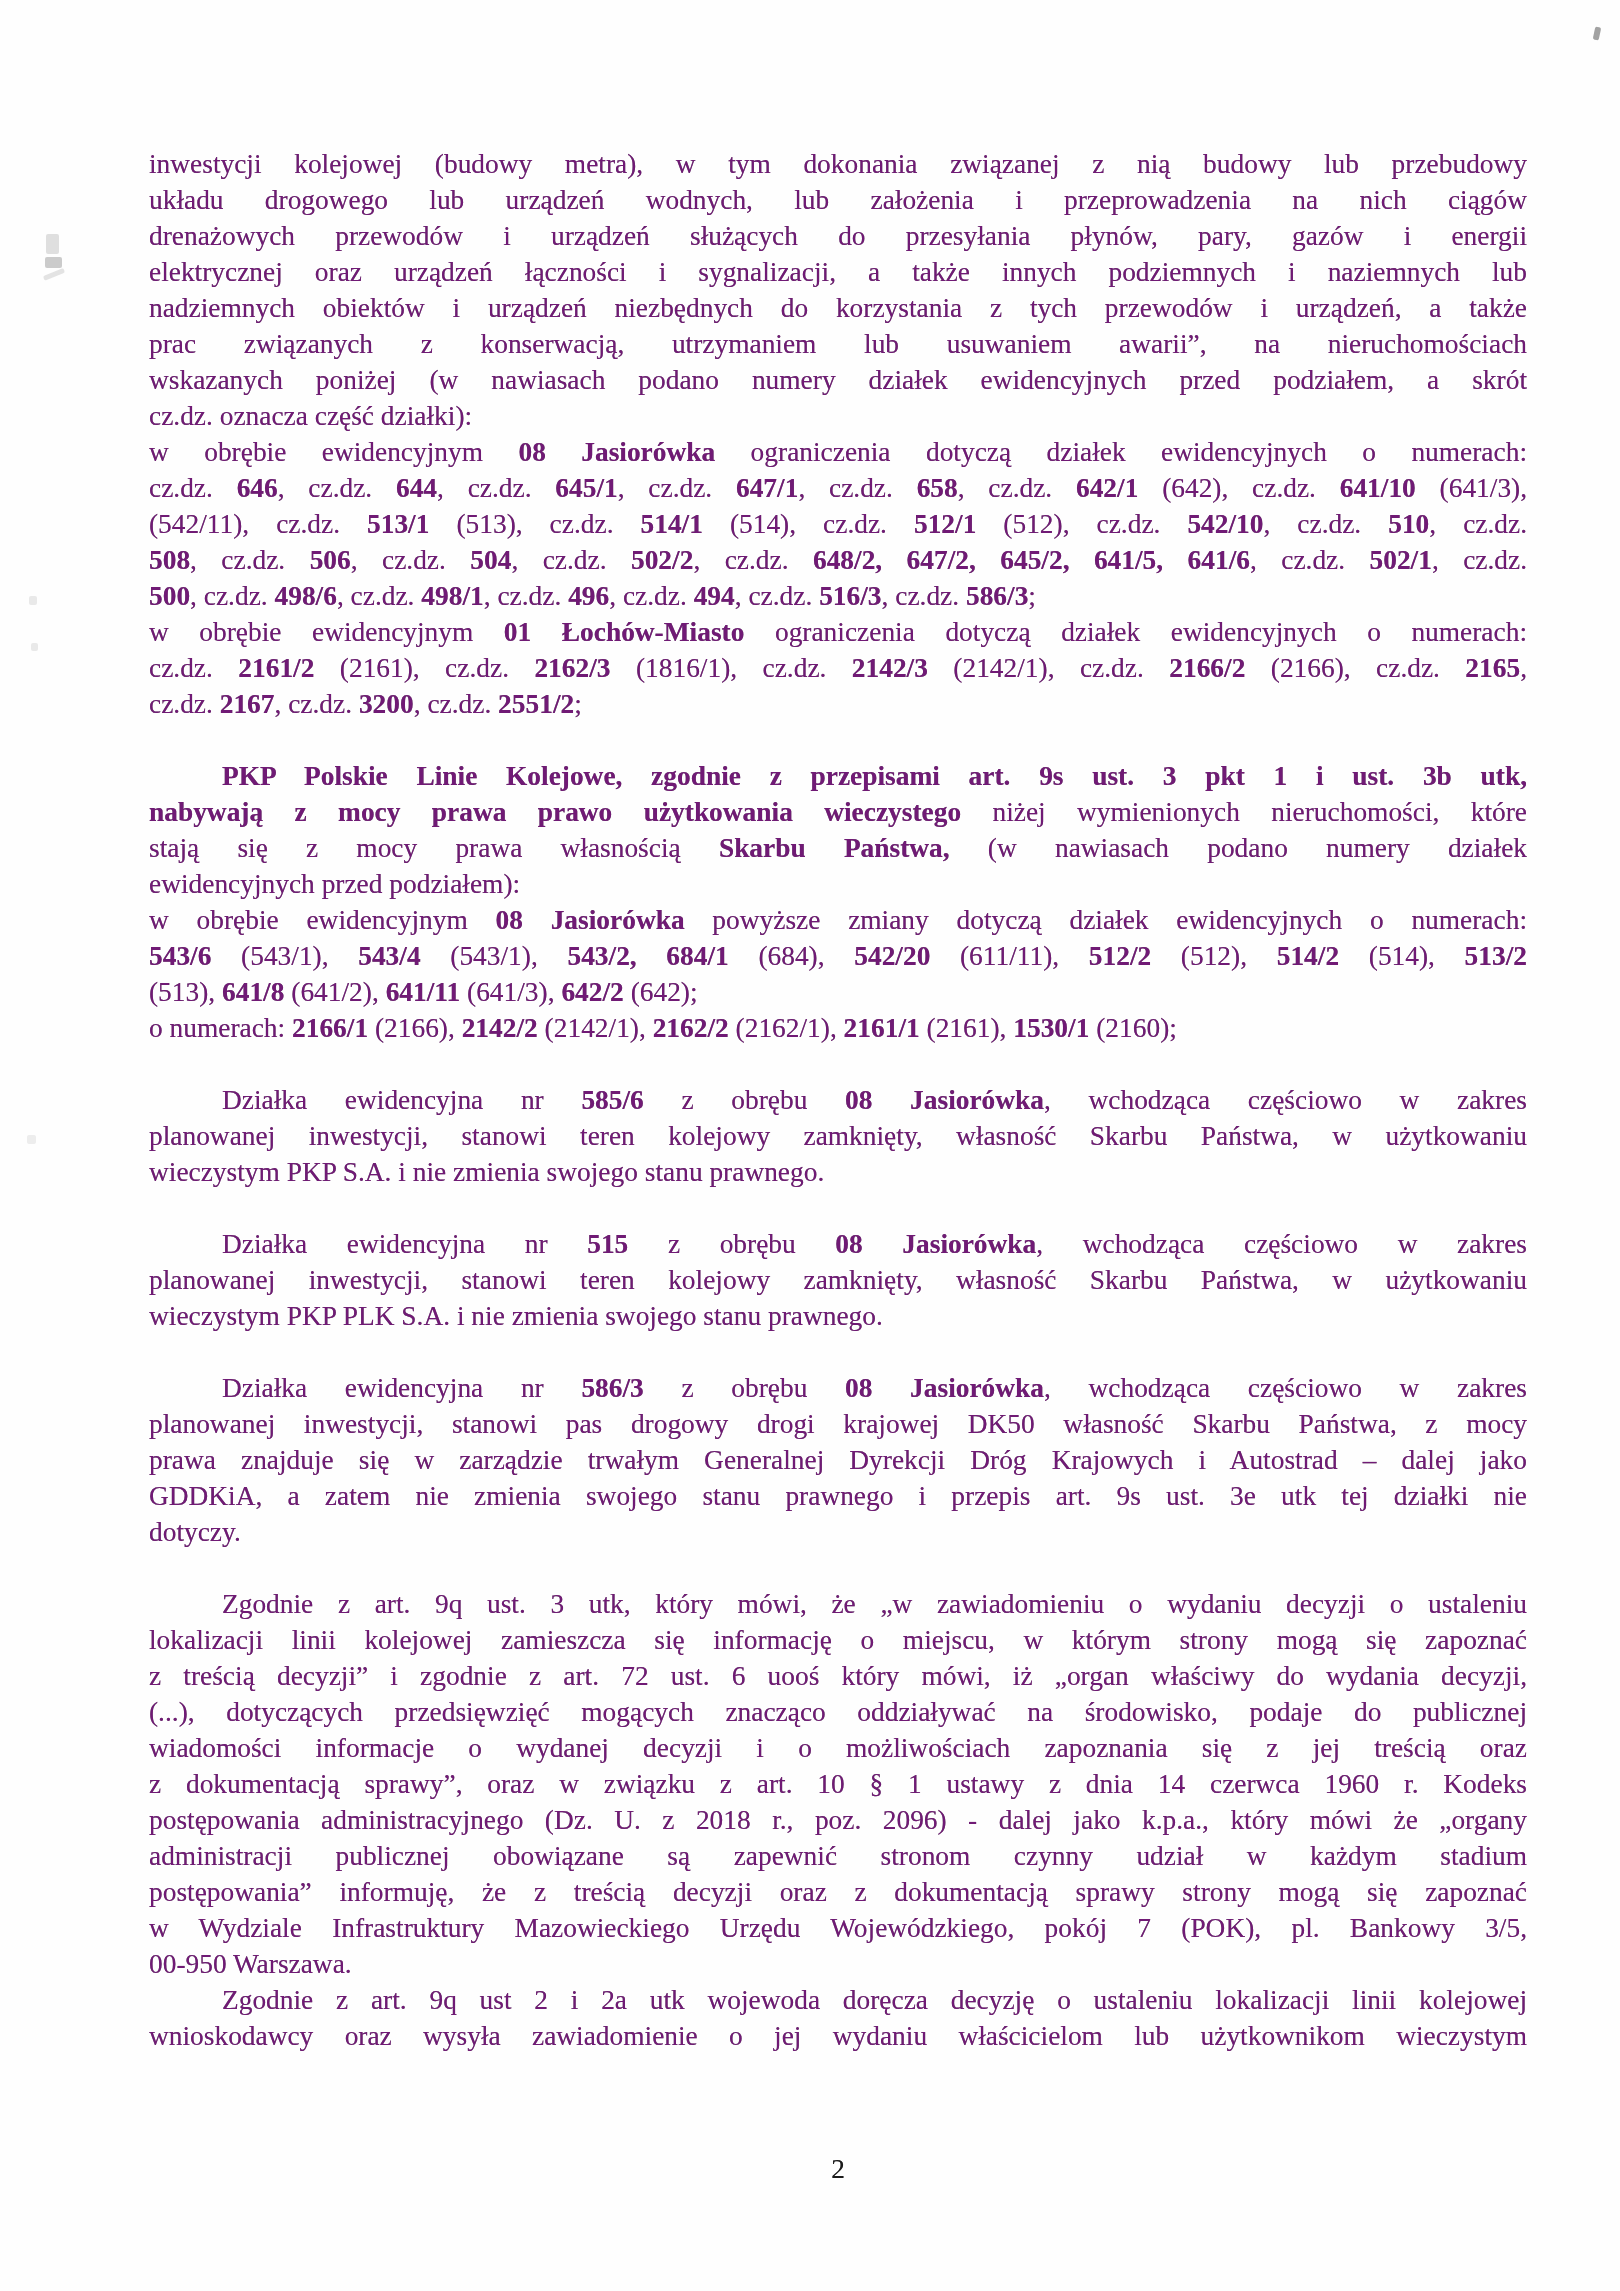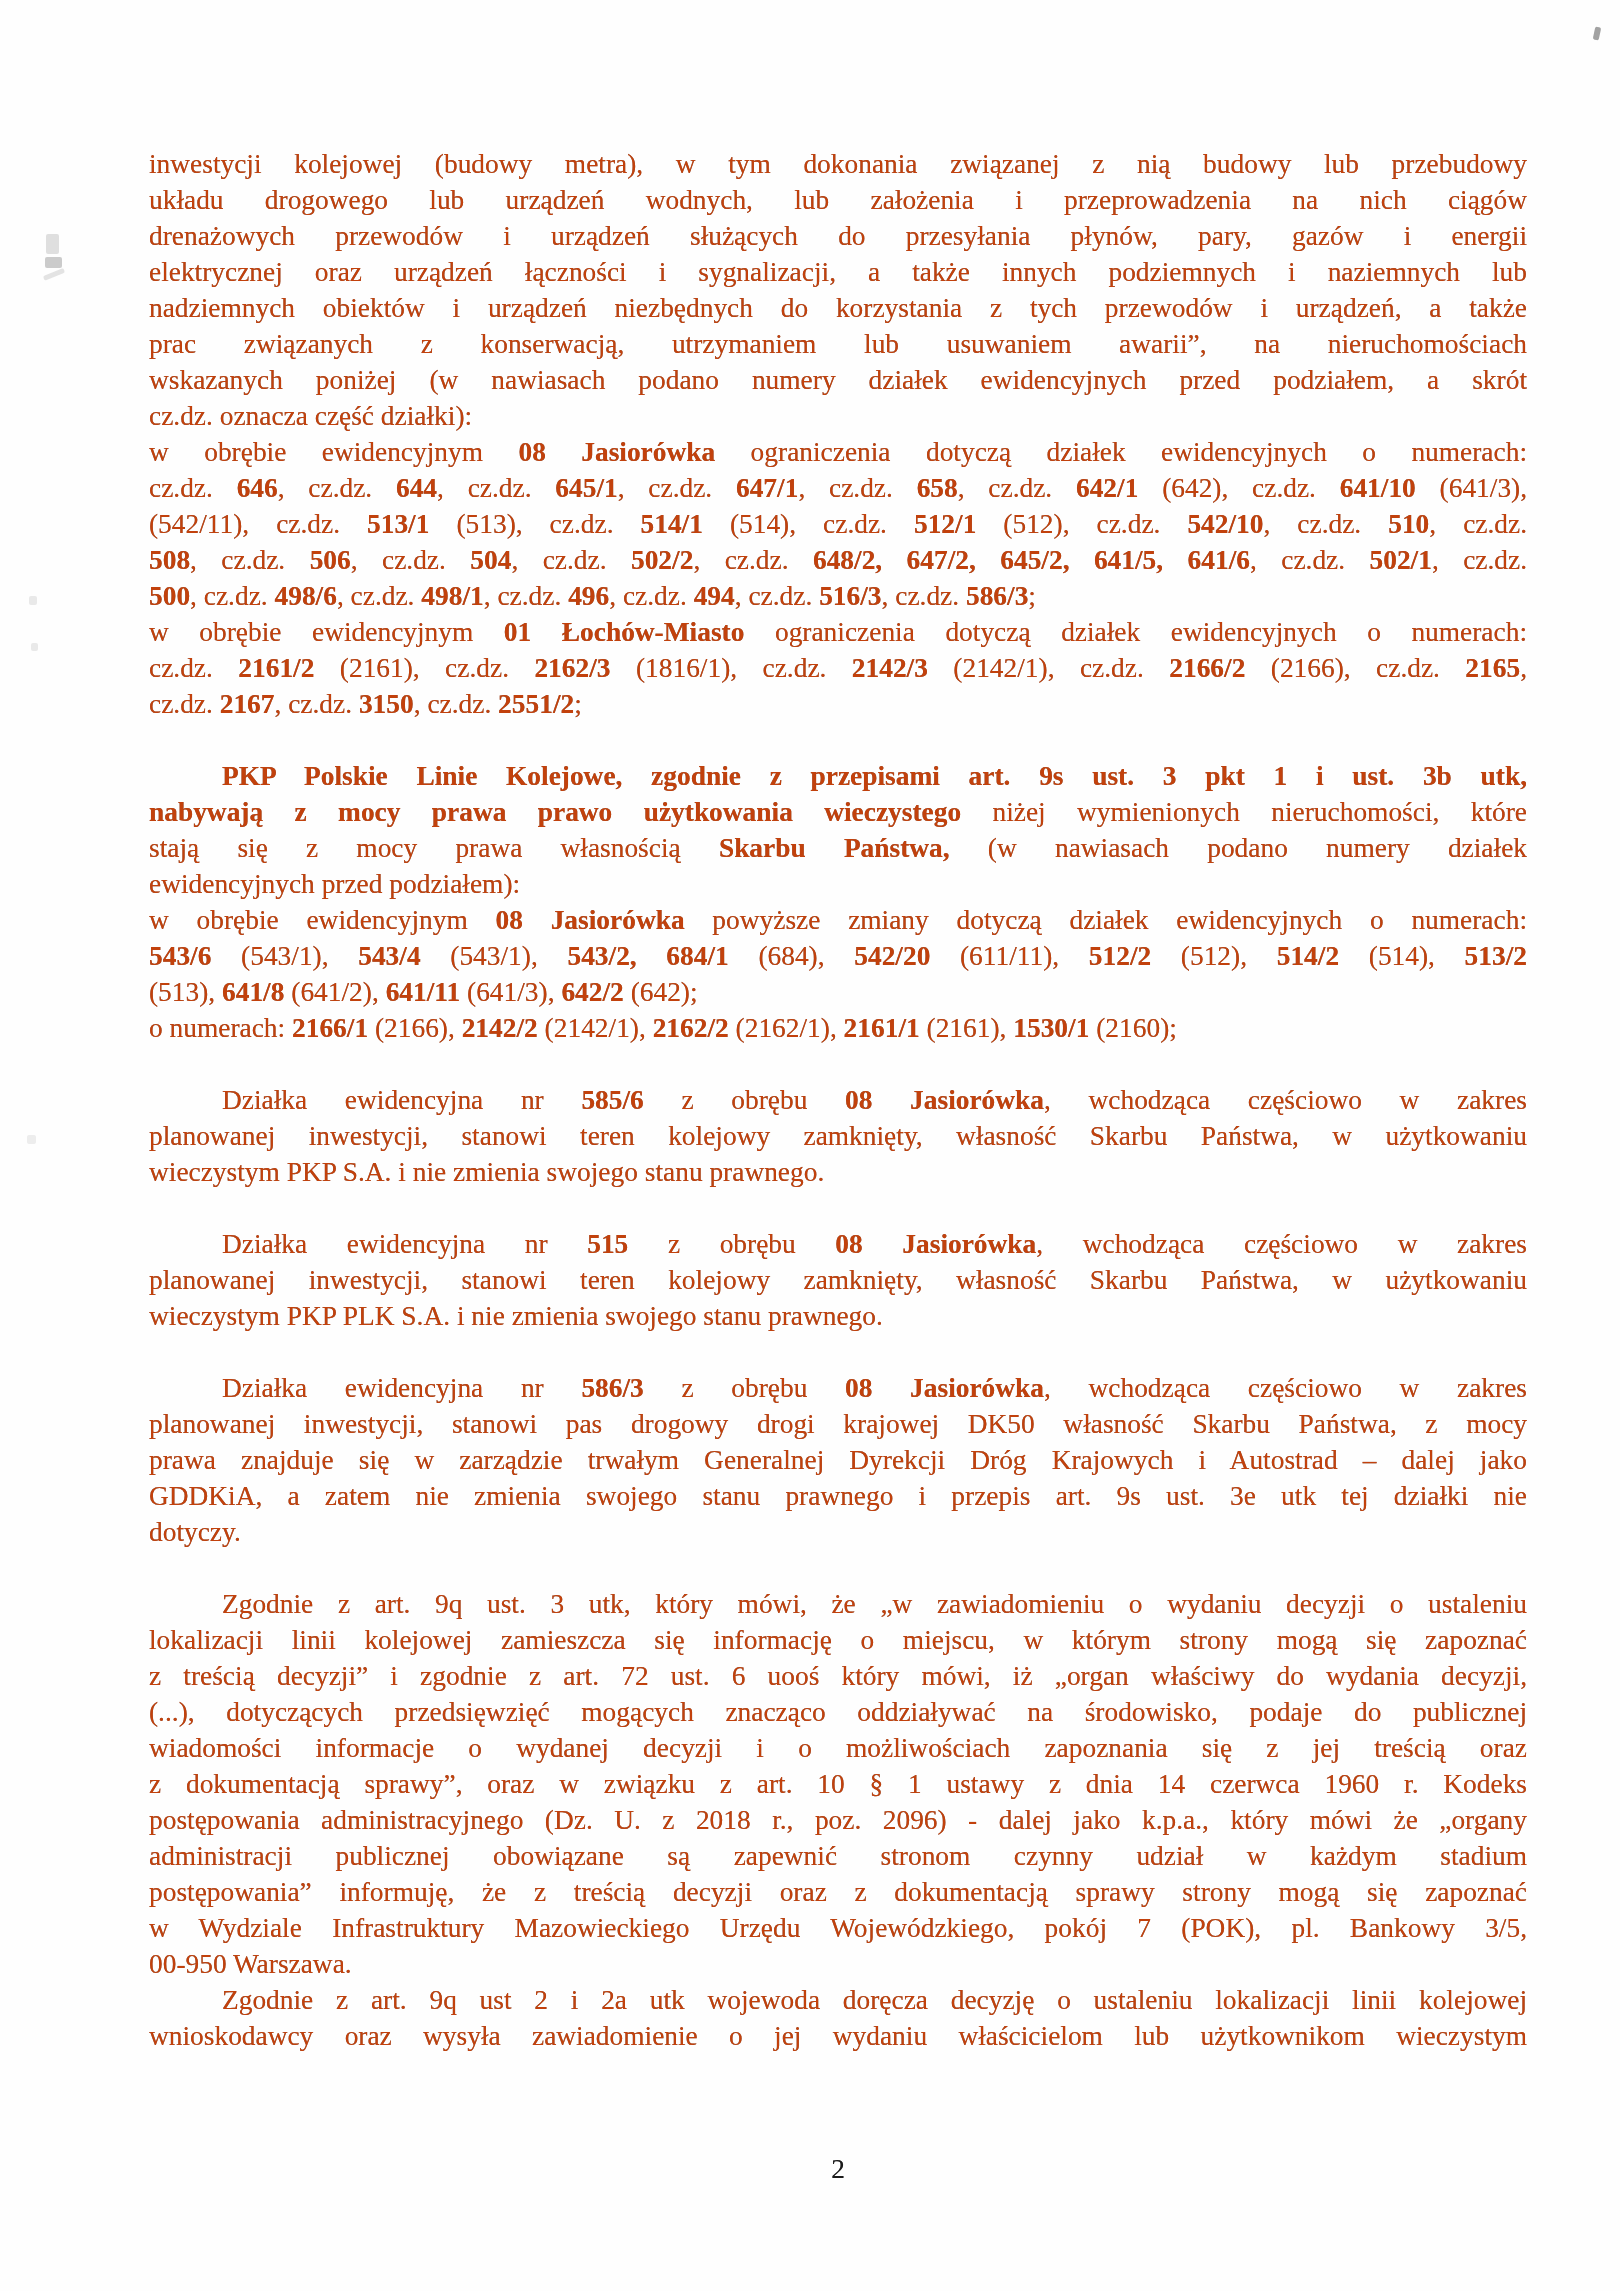--- a/index.html
+++ b/index.html
@@ -11,21 +11,21 @@
     overflow: hidden;
     font-family: "Liberation Serif", "DejaVu Serif", serif;
   }
   .textcol {
     position: absolute;
     left: 149px;
     top: 146px;
     width: 1378px;
     font-size: 27.4px;
     line-height: 36px;
-    color: #c2410c;
+    color: #701a75;
     text-shadow: 0 0 0.5px rgba(25,25,25,0.55);
   }
   .line { text-align: justify; text-align-last: left; white-space: normal; }
   .line.just { text-align-last: justify; }
   .line.ind { text-indent: 73px; }
   .line.gap { margin-top: 36px; }
   .b { font-weight: bold; }
   .pagenum {
     position: absolute;
     top: 2154px;
@@ -67,21 +67,21 @@
       <div class="line just"><span>prac związanych z konserwacją, utrzymaniem lub usuwaniem awarii”, na nieruchomościach</span></div>
       <div class="line just"><span>wskazanych poniżej (w nawiasach podano numery działek ewidencyjnych przed podziałem, a skrót</span></div>
       <div class="line"><span>cz.dz. oznacza część działki):</span></div>
       <div class="line just"><span>w obrębie ewidencyjnym </span><span class="b">08 Jasiorówka</span><span> ograniczenia dotyczą działek ewidencyjnych o numerach:</span></div>
       <div class="line just"><span>cz.dz. </span><span class="b">646</span><span>, cz.dz. </span><span class="b">644</span><span>, cz.dz. </span><span class="b">645/1</span><span>, cz.dz. </span><span class="b">647/1</span><span>, cz.dz. </span><span class="b">658</span><span>, cz.dz. </span><span class="b">642/1</span><span> (642), cz.dz. </span><span class="b">641/10</span><span> (641/3),</span></div>
       <div class="line just"><span>(542/11), cz.dz. </span><span class="b">513/1</span><span> (513), cz.dz. </span><span class="b">514/1</span><span> (514), cz.dz. </span><span class="b">512/1</span><span> (512), cz.dz. </span><span class="b">542/10</span><span>, cz.dz. </span><span class="b">510</span><span>, cz.dz.</span></div>
       <div class="line just"><span class="b">508</span><span>, cz.dz. </span><span class="b">506</span><span>, cz.dz. </span><span class="b">504</span><span>, cz.dz. </span><span class="b">502/2</span><span>, cz.dz. </span><span class="b">648/2, 647/2, 645/2, 641/5, 641/6</span><span>, cz.dz. </span><span class="b">502/1</span><span>, cz.dz.</span></div>
       <div class="line"><span class="b">500</span><span>, cz.dz. </span><span class="b">498/6</span><span>, cz.dz. </span><span class="b">498/1</span><span>, cz.dz. </span><span class="b">496</span><span>, cz.dz. </span><span class="b">494</span><span>, cz.dz. </span><span class="b">516/3</span><span>, cz.dz. </span><span class="b">586/3</span><span>;</span></div>
       <div class="line just"><span>w obrębie ewidencyjnym </span><span class="b">01 Łochów-Miasto</span><span> ograniczenia dotyczą działek ewidencyjnych o numerach:</span></div>
       <div class="line just"><span>cz.dz. </span><span class="b">2161/2</span><span> (2161), cz.dz. </span><span class="b">2162/3</span><span> (1816/1), cz.dz. </span><span class="b">2142/3</span><span> (2142/1), cz.dz. </span><span class="b">2166/2</span><span> (2166), cz.dz. </span><span class="b">2165</span><span>,</span></div>
-      <div class="line"><span>cz.dz. </span><span class="b">2167</span><span>, cz.dz. </span><span class="b">3150</span><span>, cz.dz. </span><span class="b">2551/2</span><span>;</span></div>
+      <div class="line"><span>cz.dz. </span><span class="b">2167</span><span>, cz.dz. </span><span class="b">3200</span><span>, cz.dz. </span><span class="b">2551/2</span><span>;</span></div>
       <div class="line just ind gap"><span class="b">PKP Polskie Linie Kolejowe, zgodnie z przepisami art. 9s ust. 3 pkt 1 i ust. 3b utk,</span></div>
       <div class="line just"><span class="b">nabywają z mocy prawa prawo użytkowania wieczystego</span><span> niżej wymienionych nieruchomości, które</span></div>
       <div class="line just"><span>stają się z mocy prawa własnością </span><span class="b">Skarbu Państwa,</span><span> (w nawiasach podano numery działek</span></div>
       <div class="line"><span>ewidencyjnych przed podziałem):</span></div>
       <div class="line just"><span>w obrębie ewidencyjnym </span><span class="b">08 Jasiorówka</span><span> powyższe zmiany dotyczą działek ewidencyjnych o numerach:</span></div>
       <div class="line just"><span class="b">543/6</span><span> (543/1), </span><span class="b">543/4</span><span> (543/1), </span><span class="b">543/2, 684/1</span><span> (684), </span><span class="b">542/20</span><span> (611/11), </span><span class="b">512/2</span><span> (512), </span><span class="b">514/2</span><span> (514), </span><span class="b">513/2</span></div>
       <div class="line"><span>(513), </span><span class="b">641/8</span><span> (641/2), </span><span class="b">641/11</span><span> (641/3), </span><span class="b">642/2</span><span> (642);</span></div>
       <div class="line"><span>o numerach: </span><span class="b">2166/1</span><span> (2166), </span><span class="b">2142/2</span><span> (2142/1), </span><span class="b">2162/2</span><span> (2162/1), </span><span class="b">2161/1</span><span> (2161), </span><span class="b">1530/1</span><span> (2160);</span></div>
       <div class="line just ind gap"><span>Działka ewidencyjna nr </span><span class="b">585/6</span><span> z obrębu </span><span class="b">08 Jasiorówka</span><span>, wchodząca częściowo w zakres</span></div>
       <div class="line just"><span>planowanej inwestycji, stanowi teren kolejowy zamknięty, własność Skarbu Państwa, w użytkowaniu</span></div>

